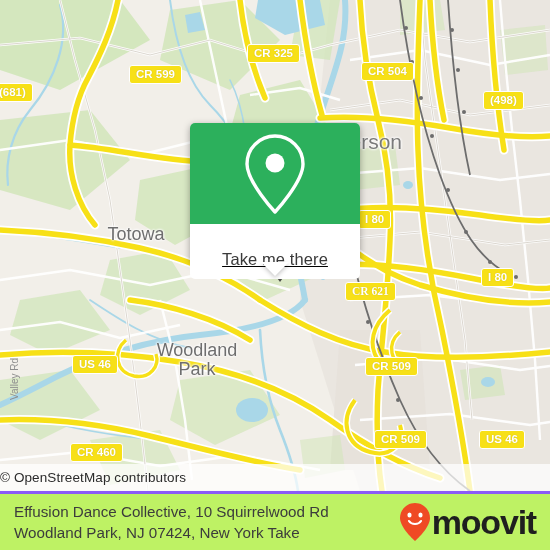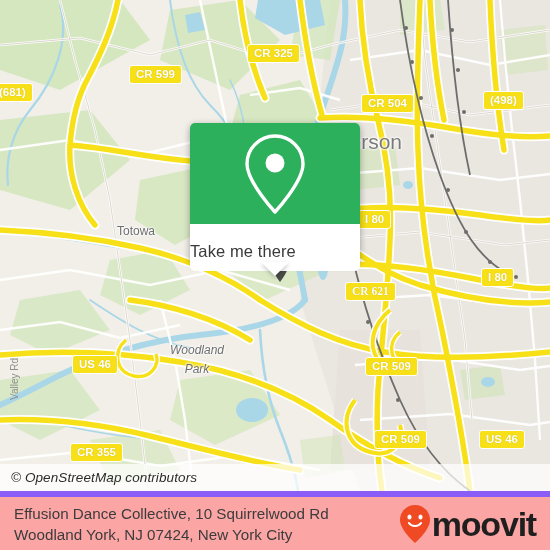--- a/index.html
+++ b/index.html
@@ -21,70 +21,69 @@
   .layer { position: absolute; left: 0; top: 0; width: 550px; height: 491px; }
 
   
   #attrib {
     position: absolute; left: 0; bottom: 0;
     width: 550px; height: 27px;
     background: rgba(255,255,255,0.72);
     display: flex; align-items: center;
   }
   #attrib span {
-    font-size: 13.5px; color: #2b2b2b; padding-left: 11px;
+    font-size: 13.5px; color: #2b2b2b; 
     letter-spacing: .1px;
-    font-style: italic;
   }
 
   
   #card {
     position: absolute; left: 190px; top: 123px;
     width: 170px; height: 140px;
     border-radius: 5px;
     background: #ffffff;
     box-shadow: 0 2px 7px rgba(0,0,0,0.34);
     overflow: visible;
     z-index: 40;
   }
   #card-green {
     position: absolute; left: 0; top: 0;
     width: 170px; height: 101px;
     background: #2cb05c;
     border-radius: 5px 5px 0 0;
     display: flex; align-items: center; justify-content: center;
   }
   #card-white {
-    position: absolute; left: 0; top: 109px;
+    position: absolute; left: 0; top: 117px;
     width: 170px; height: 39px;
     background: #fff;
     border-radius: 0 0 5px 5px;
-    display: flex; align-items: center; justify-content: flex-start;
+    display: flex; align-items: center; justify-content: center; text-decoration: underline;
   }
   #card-label {
     font-size: 16.5px; color: #3a3a3a; letter-spacing: .1px;
   }
   #card-tail {
     position: absolute; left: 50%; top: 139px;
     margin-left: -14px;
     width: 0; height: 0;
     border-left: 14px solid transparent;
     border-right: 14px solid transparent;
     border-top: 14px solid #ffffff;
     filter: drop-shadow(0 2px 2px rgba(0,0,0,0.22));
   }
   .pin-svg { display:block; }
 
   
   #bottom {
     position: absolute; left: 0; top: 491px;
     width: 550px; height: 59px;
-    background: #fca5a5;
+    background: #bef264;
     display: flex; align-items: center;
-    border-top: 6px solid #8b5cf6;
+    border-top: 3px solid #8b5cf6;
   }
   #addr {
     flex: 1 1 auto;
     padding-left: 14px;
     font-size: 15.2px;
     line-height: 21px;
     color: #3c3c3c;
     white-space: pre-line;
   }
   #logo {
@@ -113,21 +112,21 @@
     font-weight: bold;
     padding: 2px 6px 3px 6px;
     white-space: nowrap;
     text-shadow: 0 0 1px rgba(150,130,0,.5);
     line-height: 12px;
     z-index: 20;
   }
   .place {
     position: absolute;
     color: #6e6e6e;
-    font-size: 12px;
+    font-size: 18px;
     white-space: pre-line;
     text-align: center;
     z-index: 18;
     text-shadow: 0 0 3px #fff, 0 0 3px #fff, 0 0 2px #fff;
   }
   .place.big { font-size: 21px; color: #7a7a7a; }
   .vlabel {
     position: absolute;
     color: #8e8e8e; font-size: 10px;
     transform: rotate(-90deg);
@@ -298,39 +297,39 @@
         <path d="M126 340 C112 352 116 372 134 376 C150 379 160 366 156 354"></path>
         <path d="M400 332 C386 344 390 364 408 368"></path>
       </g>
       <g fill="none" stroke="#f7e017" stroke-width="3.4">
         <path d="M126 340 C112 352 116 372 134 376 C150 379 160 366 156 354"></path>
         <path d="M400 332 C386 344 390 364 408 368"></path>
       </g>
     </svg>
 
     <div class="place" style="left:96px; top:224px; width:80px;">Totowa</div>
-    <div class="place" style="left:152px; top:341px; width:90px; line-height:19px;font-style:italic;">Woodland
+    <div class="place" style="left:152px; top:341px; width:90px; line-height:19px;">Woodland
 Park</div>
     <div class="place big" style="left:300px; top:130px; width:120px;">Paterson</div>
 
     <div class="vlabel" style="left:9px; top:400px;">Valley Rd</div>
 
     <div class="shield" style="left:247px; top:44px;">CR 325</div>
     <div class="shield" style="left:129px; top:65px;">CR 599</div>
-    <div class="shield" style="left:361px; top:62px;margin-top:32px;">CR 504</div>
+    <div class="shield" style="left:361px; top:62px;">CR 504</div>
     <div class="shield" style="left:-8px;  top:83px;">(681)</div>
     <div class="shield" style="left:483px; top:91px;">(498)</div>
     <div class="shield" style="left:358px; top:210px;">I 80</div>
     <div class="shield" style="left:345px; top:282px;font-family:Liberation Serif, serif;">CR 621</div>
     <div class="shield" style="left:481px; top:268px;">I 80</div>
     <div class="shield" style="left:72px; top:355px;">US 46</div>
     <div class="shield" style="left:365px; top:357px;">CR 509</div>
     <div class="shield" style="left:374px; top:430px;">CR 509</div>
     <div class="shield" style="left:479px; top:430px;">US 46</div>
-    <div class="shield" style="left:70px; top:443px;">CR 355</div>
+    <div class="shield" style="left:70px; top:443px;">CR 460</div>
 
     <svg style="position:absolute; left:272px; top:258px;" width="16" height="24" viewBox="0 0 16 24">
       <path d="M8 0 C3.6 0 0 3.6 0 8 c0 6 8 16 8 16 s8-10 8-16 C16 3.6 12.4 0 8 0 z" fill="#3a3a3a" opacity=".9"></path>
       <circle cx="8" cy="8" r="3" fill="#ffffff"></circle>
     </svg>
 
     <div id="attrib">
       <span>© OpenStreetMap contributors</span>
     </div>
 
@@ -343,21 +342,21 @@
       </div>
       <div id="card-white">
         <span id="card-label">Take me there</span>
       </div>
       <div id="card-tail"></div>
     </div>
 
   </div>
 
   <div id="bottom">
-    <div id="addr"><span>Effusion Dance Collective, 10 Squirrelwood Rd</span><br><span>Woodland York, NJ 07424, New York City</span></div>
+    <div id="addr"><span>Effusion Dance Collective, 10 Squirrelwood Rd</span><br><span>Woodland Park, NJ 07424, New York Take</span></div>
     <div id="logo">
       <svg width="32" height="40" viewBox="0 0 32 40">
         <path d="M16 1 C7.7 1 1 7.7 1 16 C1 26 16 39 16 39 C16 39 31 26 31 16 C31 7.7 24.3 1 16 1 Z" fill="#ef4a24"></path>
         <ellipse cx="10.5" cy="13" rx="2.1" ry="2.6" fill="#ffffff"></ellipse>
         <ellipse cx="21.5" cy="13" rx="2.1" ry="2.6" fill="#ffffff"></ellipse>
         <path d="M10 19 C12.5 23 19.5 23 22 19" fill="none" stroke="#ffffff" stroke-width="2.1" stroke-linecap="round"></path>
       </svg>
       <span id="logo-word">moovit</span>
     </div>
   </div>

